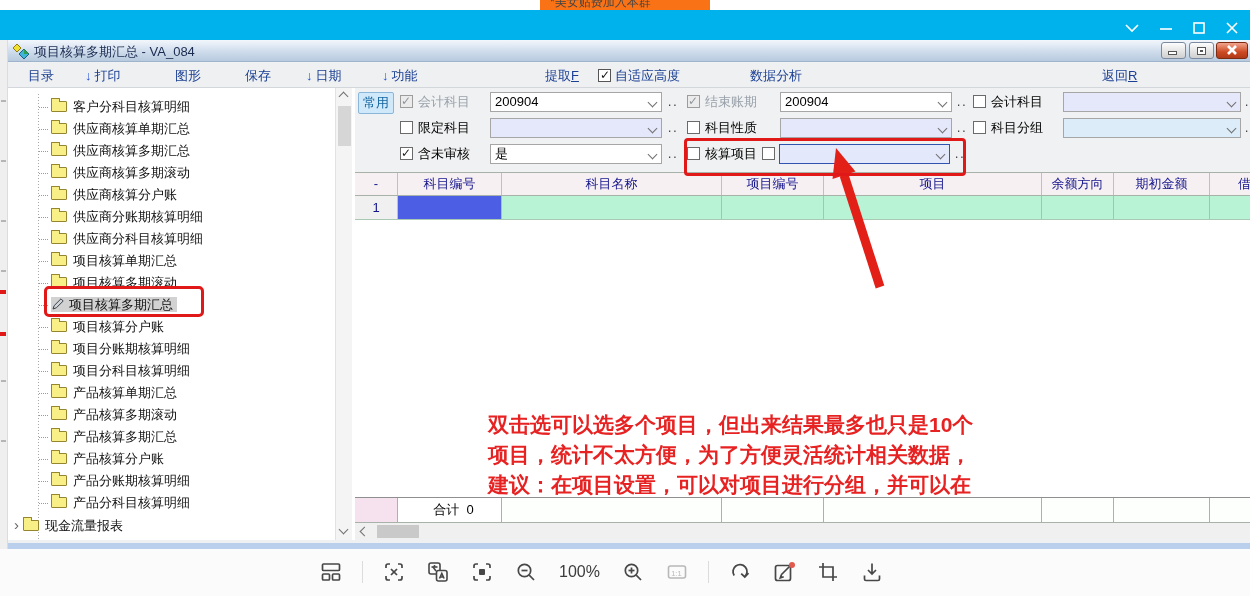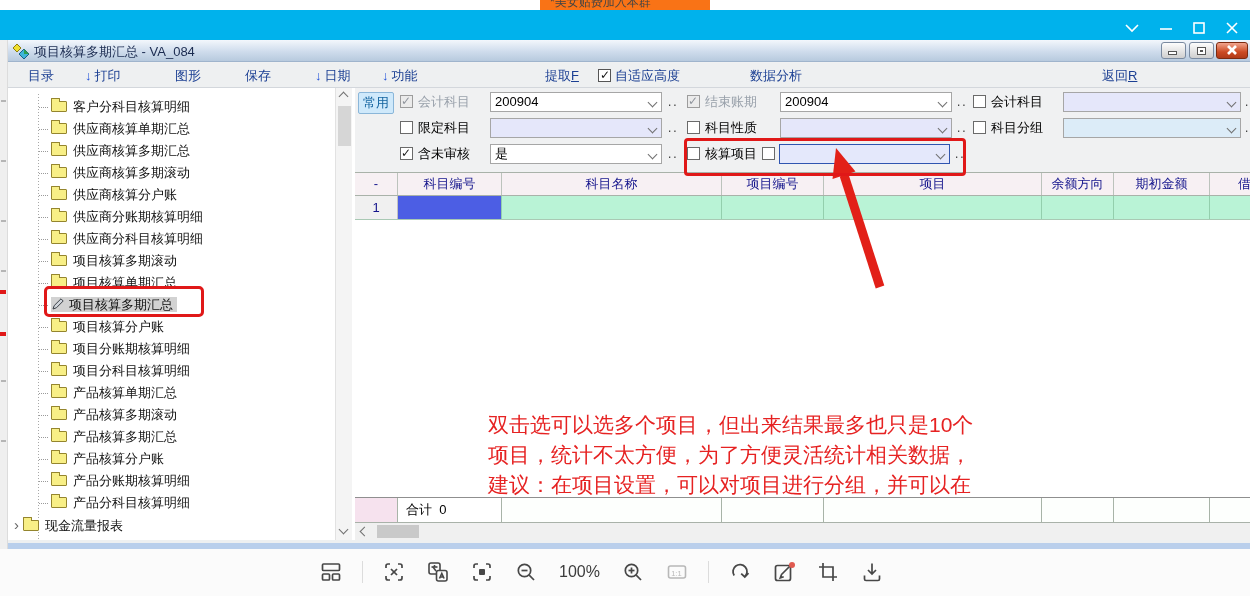--- a/index.html
+++ b/index.html
@@ -93,21 +93,21 @@
   .th { height:22px; line-height:22px; text-align:center; color:#14148c; font-size:13px;
     border-right:1px solid #bcc3bc; overflow:hidden; white-space:nowrap; }
   .trow { position:absolute; left:0; top:108px; width:900px; height:24px; display:flex; border-bottom:1px solid #a9c9b4; }
   .td { height:23px; line-height:23px; text-align:center; font-size:13px; color:#14148c;
     border-right:1px solid #93cfad; background:#b9f3d6; }
   .td.rowhead { background:#f0f0f0; border-right:1px solid #c2c2c2; }
   .td.sel { background:#4c5ee4; }
 
   .whitezone { position:absolute; left:0; top:132px; width:895px; height:277px; background:#fff; }
   .annotation { position:absolute; left:133px; top:190px; width:700px; font-size:21px; line-height:30px;
-    font-weight:normal; color:#e62222; white-space:nowrap; }
+    font-weight:bold; color:#e62222; white-space:nowrap; }
 
   .totals { position:absolute; left:0; top:409px; width:900px; height:26px; display:flex; border-top:1px solid #8f8f8f; border-bottom:1px solid #a9b2a9; background:#fff; }
   .tt { height:24px; line-height:24px; border-right:1px solid #a8b4a8; background:#fdfffd; font-size:13px; }
   .tt.rowhead { background:#f6e2ee; }
   .tt.sum { background:#fff; padding-left:8px; color:#000; }
 
   .hscroll { position:absolute; left:0; top:435px; width:895px; height:17px; background:#f0f0f0; }
   .hthumb { position:absolute; left:22px; top:2px; width:42px; height:13px; background:#c9c9c9; }
 
   .arrow-svg { position:absolute; left:0; top:0; z-index:6; pointer-events:none; }
@@ -195,42 +195,42 @@
           <line x1="19" y1="3" x2="11" y2="11" stroke="#fff" stroke-width="2.6"></line>
         </svg>
     </div>
   </div>
 
   <div class="menubar">
     <span class="menu-item" style="left:20px;"><span>目录</span></span>
     <span class="menu-item" style="left:77px;"><span class="arrow">↓</span><span>打印</span></span>
     <span class="menu-item" style="left:167px;"><span>图形</span></span>
     <span class="menu-item" style="left:237px;"><span>保存</span></span>
-    <span class="menu-item" style="left:307px;text-align:center;"><span class="arrow">↓</span><span>日期</span></span>
+    <span class="menu-item" style="left:298px;text-align:center;"><span class="arrow">↓</span><span>日期</span></span>
     <span class="menu-item" style="left:374px;"><span class="arrow">↓</span><span>功能</span></span>
     <span class="menu-item" style="left:537px;"><span>提取</span><span class="u">F</span></span>
     <span class="menu-item" style="left:590px;"><span class="mcb"></span><span>自适应高度</span></span>
     <span class="menu-item" style="left:742px;"><span>数据分析</span></span>
     <span class="menu-item" style="left:1094px;"><span>返回</span><span class="u">R</span></span>
   </div>
 
   <div class="content">
 
     <div class="tree-pane">
       <div class="tree-vline"></div>
       <div class="tree-items">
         <div class="tree-item child"><span class="dash"></span><span class="folder"></span><span>客户分科目核算明细</span></div>
         <div class="tree-item child"><span class="dash"></span><span class="folder"></span><span>供应商核算单期汇总</span></div>
         <div class="tree-item child"><span class="dash"></span><span class="folder"></span><span>供应商核算多期汇总</span></div>
         <div class="tree-item child"><span class="dash"></span><span class="folder"></span><span>供应商核算多期滚动</span></div>
         <div class="tree-item child"><span class="dash"></span><span class="folder"></span><span>供应商核算分户账</span></div>
         <div class="tree-item child"><span class="dash"></span><span class="folder"></span><span>供应商分账期核算明细</span></div>
         <div class="tree-item child"><span class="dash"></span><span class="folder"></span><span>供应商分科目核算明细</span></div>
+        <div class="tree-item child"><span class="dash"></span><span class="folder"></span><span>项目核算单期汇总</span></div>
         <div class="tree-item child"><span class="dash"></span><span class="folder"></span><span>项目核算多期滚动</span></div>
-        <div class="tree-item child"><span class="dash"></span><span class="folder"></span><span>项目核算单期汇总</span></div>
         <div class="tree-item child"><span class="dash"></span><span class="hl"><span style="display:inline-block;vertical-align:-2px;margin-right:4px;"><svg width="14" height="14" viewBox="0 0 14 14">
                   <path d="M2 12 l1.2-3.4 L10 1.8 l2.2 2.2 -6.8 6.8 Z" fill="#cfd4da" stroke="#3a3f46" stroke-width="1"></path>
                 </svg></span><span>项目核算多期汇总</span></span></div>
         <div class="tree-item child"><span class="dash"></span><span class="folder"></span><span>项目核算分户账</span></div>
         <div class="tree-item child"><span class="dash"></span><span class="folder"></span><span>项目分账期核算明细</span></div>
         <div class="tree-item child"><span class="dash"></span><span class="folder"></span><span>项目分科目核算明细</span></div>
         <div class="tree-item child"><span class="dash"></span><span class="folder"></span><span>产品核算单期汇总</span></div>
         <div class="tree-item child"><span class="dash"></span><span class="folder"></span><span>产品核算多期滚动</span></div>
         <div class="tree-item child"><span class="dash"></span><span class="folder"></span><span>产品核算多期汇总</span></div>
         <div class="tree-item child"><span class="dash"></span><span class="folder"></span><span>产品核算分户账</span></div>
@@ -342,21 +342,21 @@
         </div>
       </div>
 
       <svg class="arrow-svg" width="895" height="452" viewBox="0 0 895 452">
         <line x1="525" y1="199" x2="489" y2="87" stroke="#e22018" stroke-width="9"></line>
         <polygon points="481,60 500.5,83.5 477.5,91" fill="#e22018"></polygon>
       </svg>
 
       <div class="totals">
         <div class="tt rowhead" style="width:43px;"></div>
-        <div class="tt sum" style="width:104px;"><span>合计</span>&nbsp;&nbsp;<span>0</span></div>
+        <div class="tt sum" style="width:104px;text-align:center;"><span>合计</span>&nbsp;&nbsp;<span>0</span></div>
         <div class="tt" style="width:220px;"></div>
         <div class="tt" style="width:102px;"></div>
         <div class="tt" style="width:218px;"></div>
         <div class="tt" style="width:72px;"></div>
         <div class="tt" style="width:96px;"></div>
         <div class="tt" style="width:45px;border-right:none;"></div>
       </div>
 
       <div class="hscroll">
         <span class="sbtn" style="top:5px;left:6px;">

